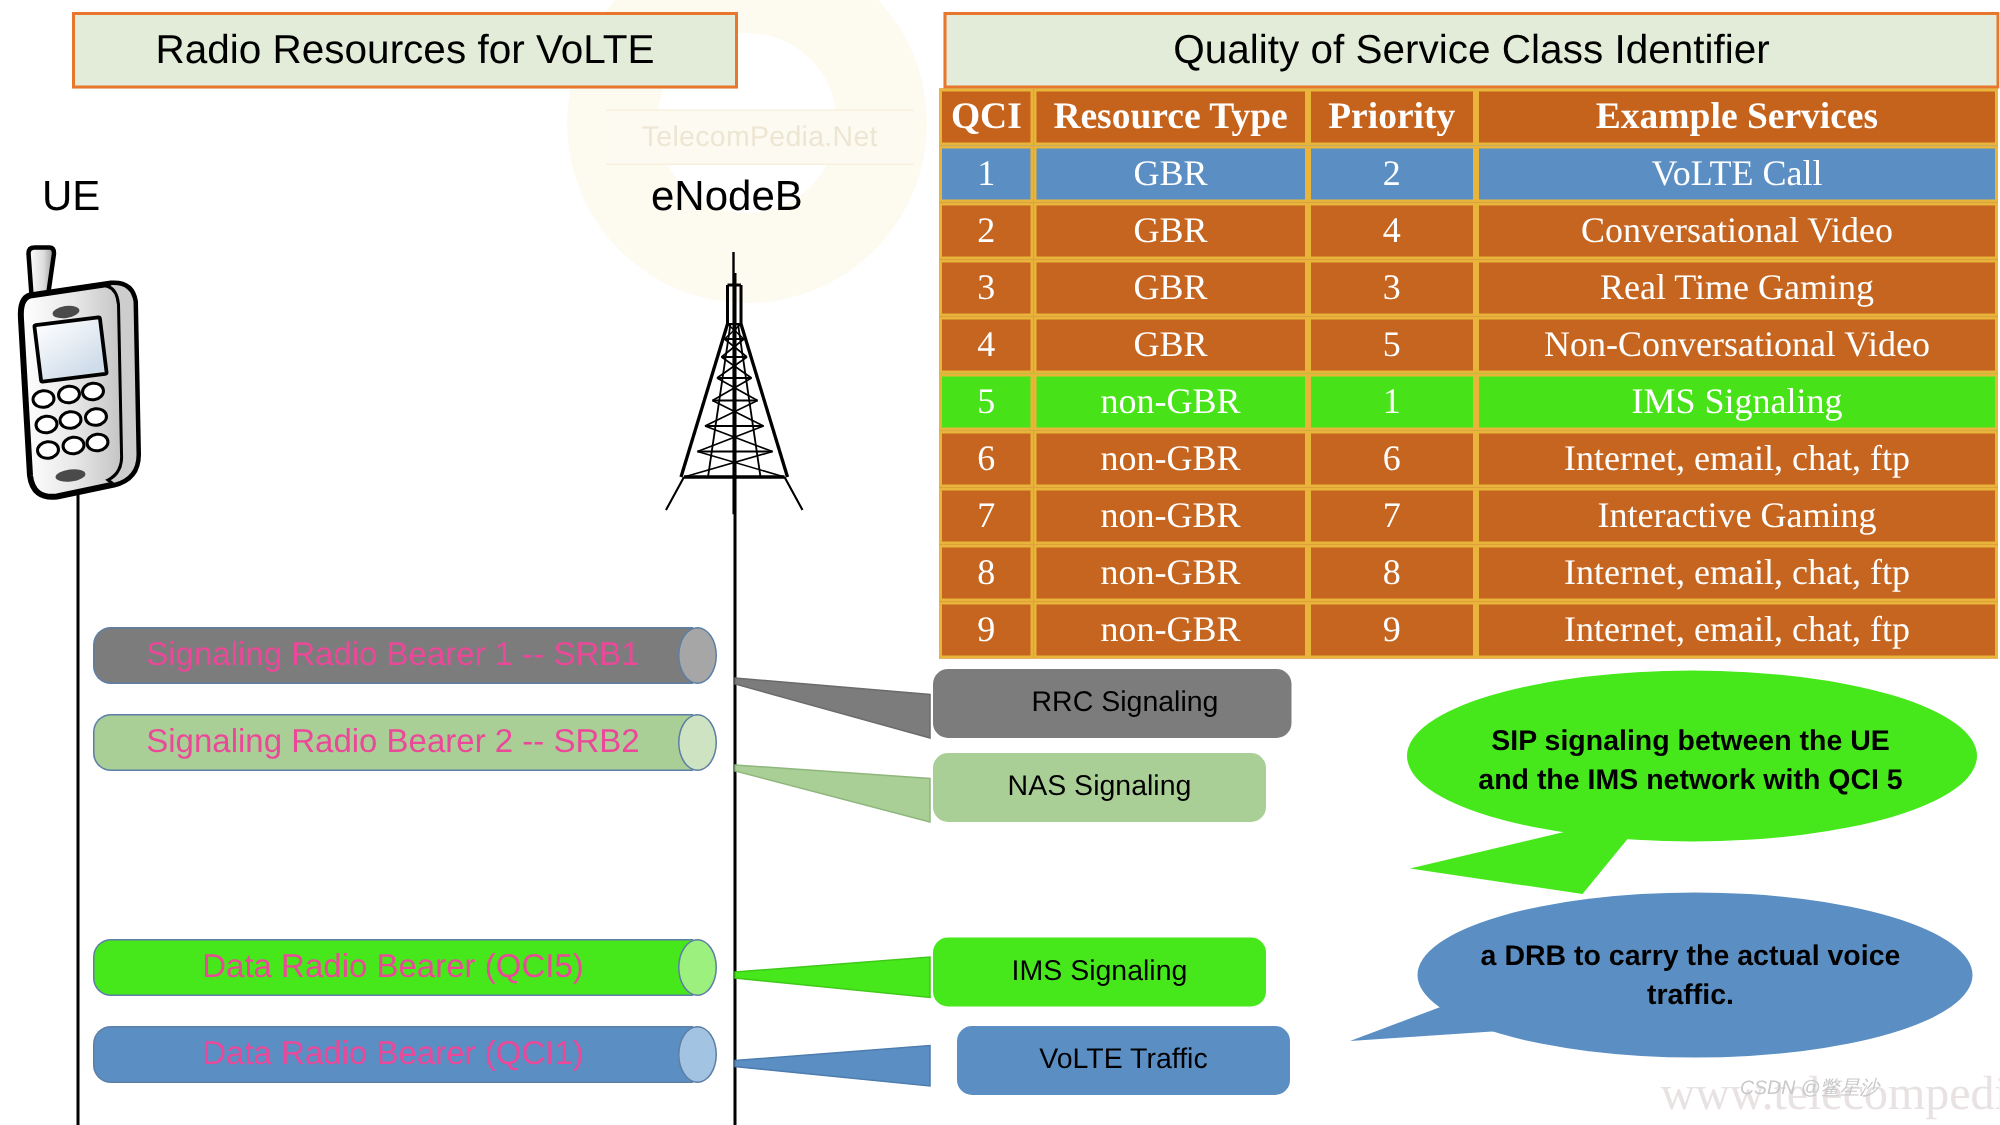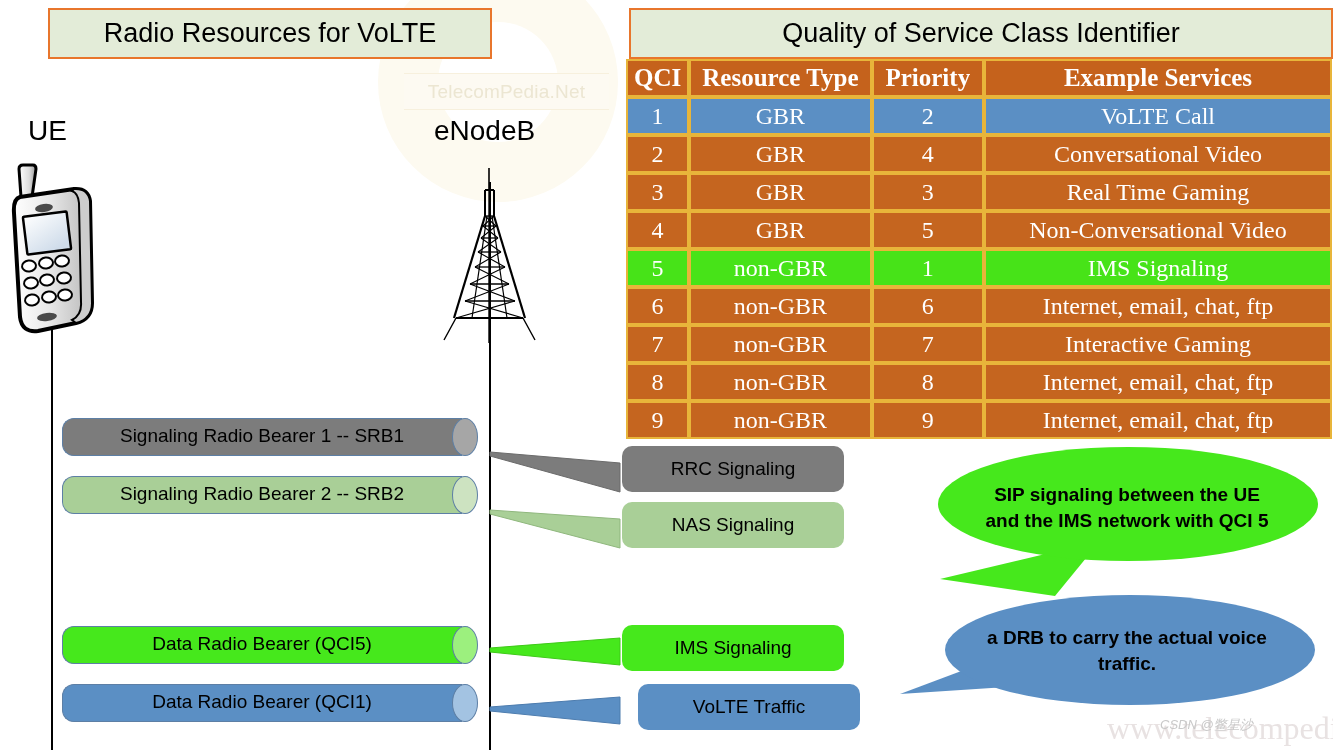--- a/index.html
+++ b/index.html
@@ -101,21 +101,21 @@
     box-sizing:border-box;
   }
   .bearer .cyl-cap{
     position:absolute;left:390px;top:0;width:26px;height:38px;
     border:1px solid #5d7fa5;border-radius:50%;
     box-sizing:border-box;
   }
   .bearer .cyl-label{
     position:absolute;left:0;top:0;width:400px;height:36px;
     display:flex;align-items:center;justify-content:center;
-    font-size:19px;color:#000000;z-index:2;
+    font-size:22px;color:#ec4899;z-index:2;
   }
   #bearer-srb1{top:418px;}
   #bearer-srb1 .cyl-body{background:#7c7c7c;}
   #bearer-srb1 .cyl-cap{background:#a6a6a6;}
   #bearer-srb2{top:476px;}
   #bearer-srb2 .cyl-body{background:#a9cf97;}
   #bearer-srb2 .cyl-cap{background:#cde3c1;}
   #bearer-drb5{top:626px;}
   #bearer-drb5 .cyl-body{background:#46e81c;}
   #bearer-drb5 .cyl-cap{background:#97efsomething;}
@@ -124,21 +124,21 @@
   #bearer-drb1 .cyl-body{background:#5b8fc4;}
   #bearer-drb1 .cyl-cap{background:#a3c3e2;}
 
   
   .sig-box{
     position:absolute;left:622px;width:222px;height:46px;
     border-radius:10px;
     display:flex;align-items:center;justify-content:center;
     font-size:19px;color:#000;z-index:5;
   }
-  #sig-rrc{top:446px;background:#7c7c7c;}
+  #sig-rrc{top:446px;background:#7c7c7c;padding-left:17px;}
   #sig-nas{top:502px;background:#a9cf97;}
   #sig-ims{top:625px;background:#46e81c;}
   #sig-volte{top:684px;background:#5b8fc4;margin-left:16px;}
 
   
   .connectors{position:absolute;left:0;top:0;width:1333px;height:750px;z-index:4;}
 
   
   .bubble{
     position:absolute;z-index:5;

